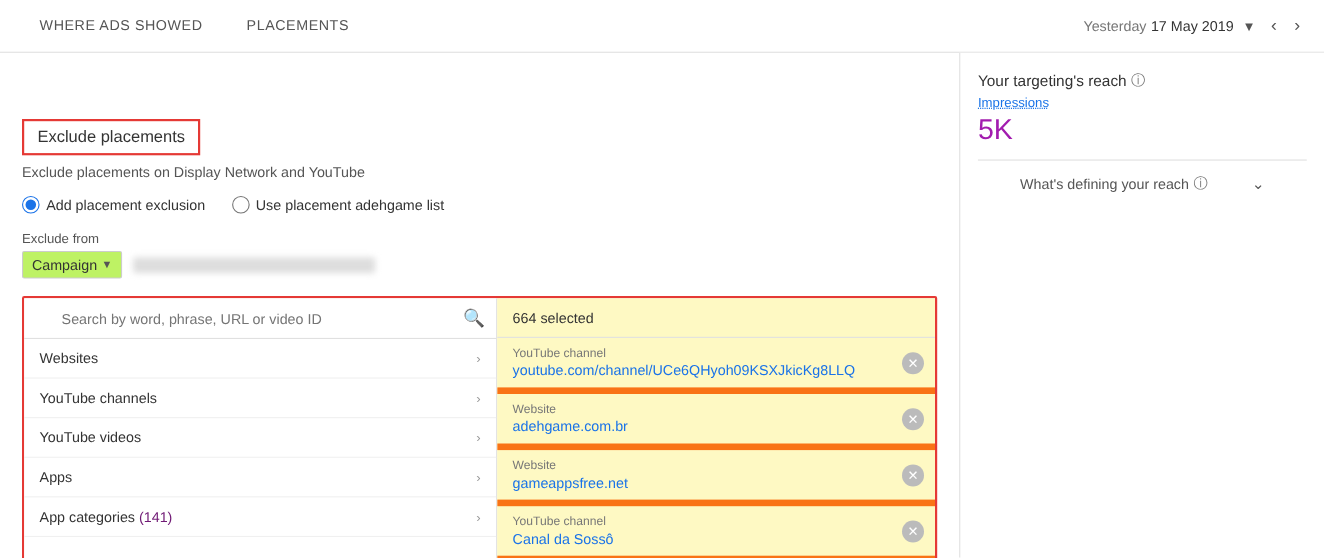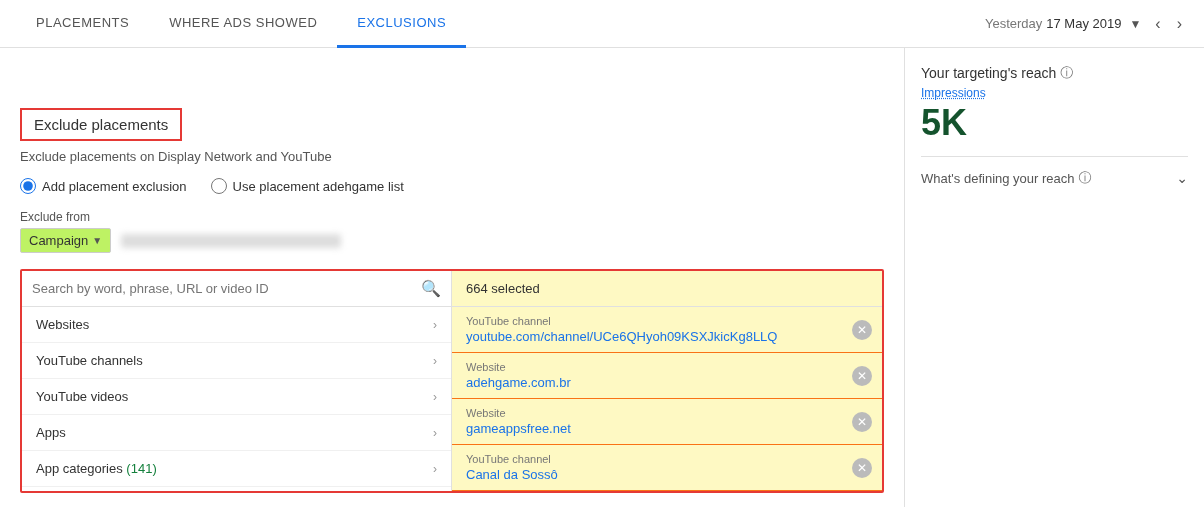--- a/index.html
+++ b/index.html
@@ -66,21 +66,21 @@
 
     
     .left-content {
       flex: 1;
       padding: 16px 20px;
       overflow-y: auto;
     }
 
     
     .right-sidebar {
-      width: 300px;
+      width: 332px;
       border-left: 1px solid #e0e0e0;
       padding: 16px;
       background: #fff;
     }
 
     
     .exclude-header {
       display: inline-block;
       border: 2px solid #e53935;
       padding: 6px 12px;
@@ -171,57 +171,58 @@
       padding: 8px 10px;
       border-bottom: 1px solid #e0e0e0;
       gap: 6px;
     }
     .search-box input {
       flex: 1;
       border: none;
       outline: none;
       font-size: 13px;
       color: #555;
+      margin-left: 24px;
     }
     .search-icon { color: #777; font-size: 16px; }
 
     .placement-list { list-style: none; }
     .placement-item {
       display: flex;
       align-items: center;
       justify-content: space-between;
       padding: 10px 14px;
       border-bottom: 1px solid #f0f0f0;
       cursor: pointer;
       font-size: 13px;
       color: #333;
     }
     .placement-item .chevron { color: #999; font-size: 12px; }
     .placement-item .badge {
-      color: #15803d;
+      color: #701a75;
       font-size: 13px;
     }
 
     
     .selected-panel {
       flex: 1;
       background: #fef9c3;
       overflow-y: auto;
     }
     .selected-header {
       padding: 10px 14px;
       font-size: 13px;
       color: #333;
       font-weight: 500;
       border-bottom: 1px solid #e0e0e0;
     }
     .selected-list { list-style: none; }
     .selected-item {
       padding: 8px 14px;
-      border-bottom: 1px solid #f97316;
+      border-bottom: 6px solid #f97316;
       position: relative;
       padding-right: 36px;
     }
     .selected-item .item-type {
       font-size: 11px;
       color: #777;
       margin-bottom: 2px;
     }
     .selected-item .item-value {
       font-size: 13px;
@@ -266,49 +267,48 @@
       cursor: pointer;
     }
     .impressions-label {
       font-size: 12px;
       color: #1a73e8;
       margin-bottom: 2px;
       text-decoration: underline dotted;
       cursor: pointer;
     }
     .impressions-value {
-      font-size: 36px;
-      font-weight: 700;
-      color: #14532d;
+      font-size: 26px;
+      font-weight: 400;
+      color: #a21caf;
       margin-bottom: 12px;
     }
     .defining-reach-row {
       display: flex;
       align-items: center;
-      justify-content: space-between;
+      justify-content: center;
       border-top: 1px solid #e0e0e0;
       padding-top: 12px;
       gap: 40px;
     }
     .defining-reach-text {
       font-size: 13px;
       color: #555;
       display: flex;
       align-items: center;
       gap: 4px;
     }
     .chevron-down { color: #555; font-size: 14px; cursor: pointer; }
   </style>
 </head>
 <body>
 
 <div class="top-tabs">
+  <div class="tab">WHERE ADS SHOWED</div>
   <div class="tab">PLACEMENTS</div>
-  <div class="tab">WHERE ADS SHOWED</div>
-  <div class="tab active">EXCLUSIONS</div>
 
   <div class="date-nav">
     <span class="date-label">Yesterday</span>
     <span class="date-value">17 May 2019</span>
     <span class="dropdown-arrow">▼</span>
     <button class="nav-btn">‹</button>
     <button class="nav-btn">›</button>
   </div>
 </div>
 

